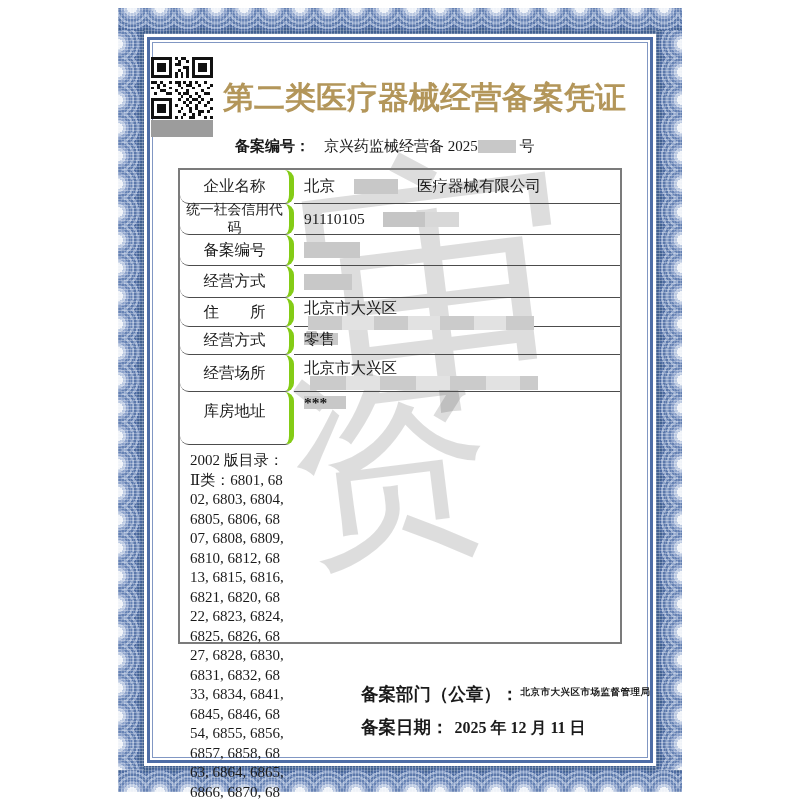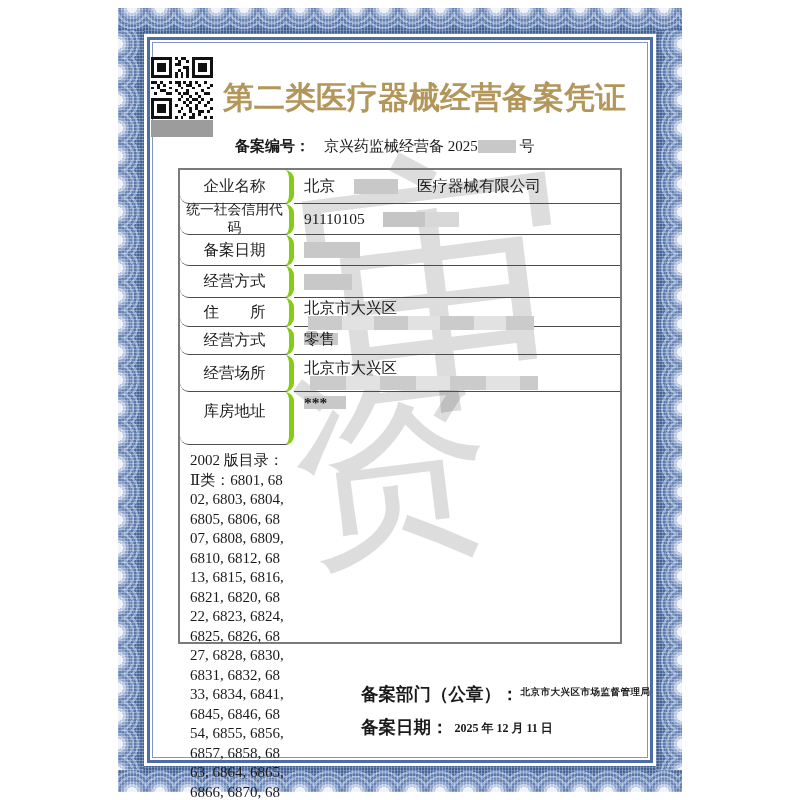--- a/index.html
+++ b/index.html
@@ -92,21 +92,21 @@
   .valc{padding:2px 8px 0 10px;}
   .valc.midal{display:flex;align-items:center;padding-top:0;gap:16px;}
   .valc .ln{line-height:15px;}
   .valc.scope{padding-top:6px;line-height:19.5px;font-size:15px;word-break:break-all;}
 
   
   .foot-dept{left:208px;top:639px;white-space:nowrap;display:flex;}
   .foot-date{left:208px;top:672px;white-space:nowrap;display:flex;align-items:center;}
   .foot-lab{font-size:17.5px;font-weight:bold;}
   .dept-val{font-size:9.5px;font-weight:bold;letter-spacing:.5px;margin-left:2px;padding-top:4px;}
-  .date-val{font-size:12px;font-weight:bold;margin-left:6px;padding-top:3px;}
+  .date-val{font-size:16px;font-weight:bold;margin-left:6px;padding-top:3px;}
 </style>
 </head>
 <body>
 
 <div class="cert">
   <div class="band band-top"></div>
   <div class="band band-bottom"></div>
   <div class="band band-left"></div>
   <div class="band band-right"></div>
   <div class="frame-b"></div>
@@ -228,21 +228,21 @@
 
       <div class="lblc">
           <span class="cjk8">统一社会信用代码</span>
         </div>
       <div class="valc midal">
         <span>91110105</span>
           <span class="rd rd-code"></span>
       </div>
 
       <div class="lblc">
-          <span>备案日期</span>
+          <span>备案编号</span>
         </div>
       <div class="valc midal">
           <span class="rd rd-legal"></span>
         </div>
 
       <div class="lblc">
           <span>经营方式</span>
         </div>
       <div class="valc midal">
           <span class="rd rd-charge"></span>

